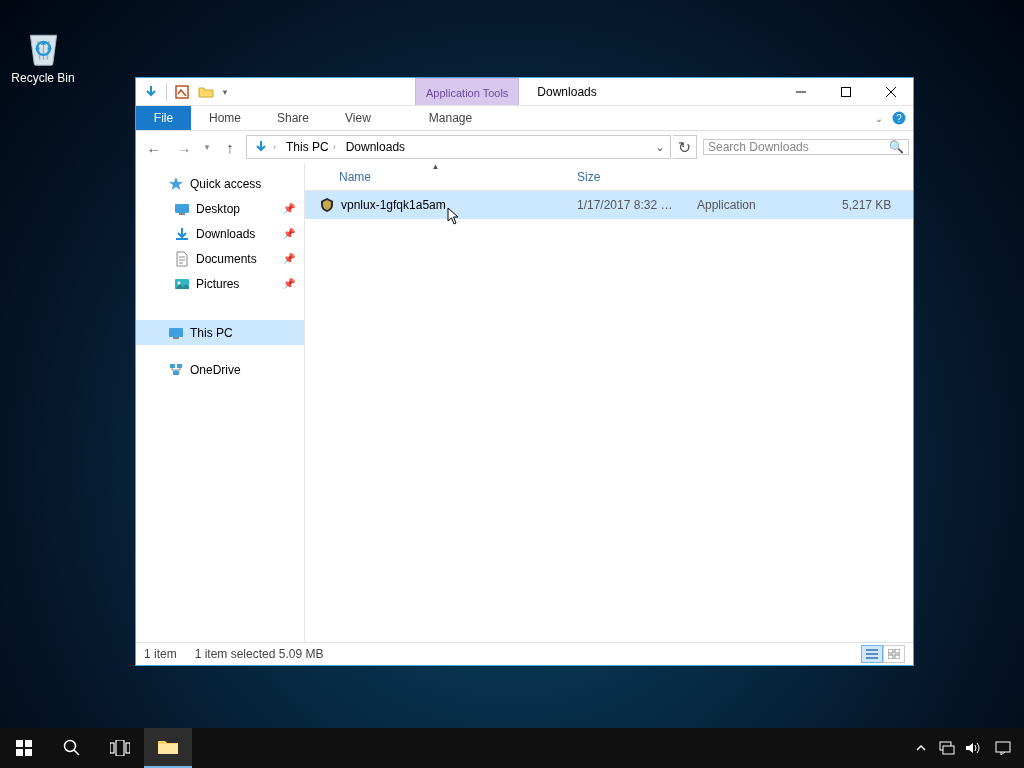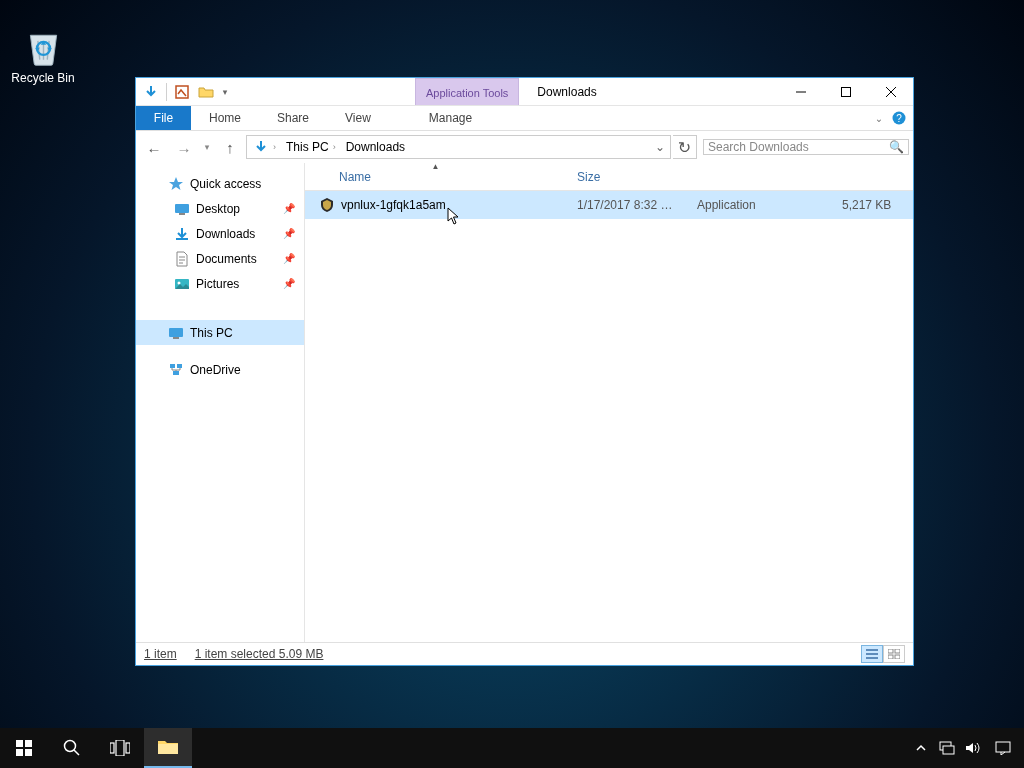--- a/index.html
+++ b/index.html
@@ -76,21 +76,21 @@
 .cell { padding: 0 10px; overflow: hidden; white-space: nowrap; text-overflow: ellipsis; }
 .cell.name { width: 262px; display: flex; align-items: center; gap: 6px; padding-left: 14px; }
 .cell.date { width: 120px; color: #555; }
 .cell.type { width: 145px; color: #555; }
 .cell.size { width: 75px; color: #555; text-align: left; }
 
 .cursor-img { position: absolute; width: 14px; height: 18px; pointer-events: none; }
 
 
 .status-bar { height: 23px; border-top: 1px solid #e0e0e0; display: flex; align-items: center; font-size: 12px; color: #444; padding: 0 8px; }
-.status-seg { margin-right: 18px; text-decoration: underline; }
+.status-seg { margin-right: 18px; }
 .view-toggle { margin-left: auto; display: flex; gap: 0; }
 .vt-btn { width: 22px; height: 18px; border: 1px solid #ccc; display: flex; align-items: center; justify-content: center; cursor: pointer; font-size: 10px; }
 .vt-btn.active { background: #cce8ff; border-color: #7ab5e0; }
 
 
 .svg-ic { width: 16px; height: 16px; }
 </style>
 </head>
 <body>
 

